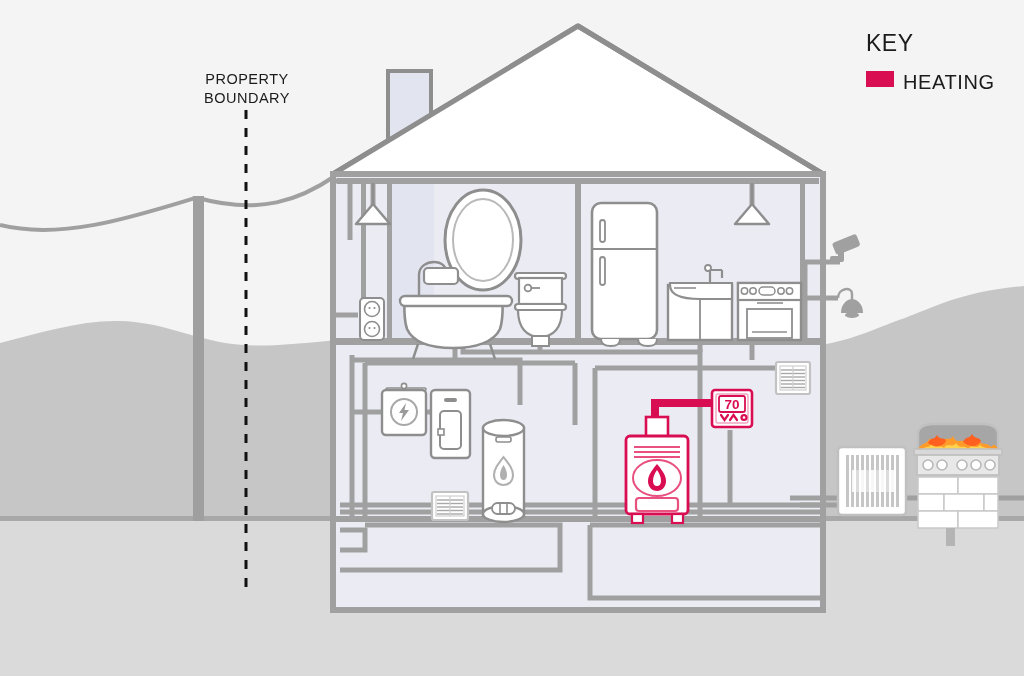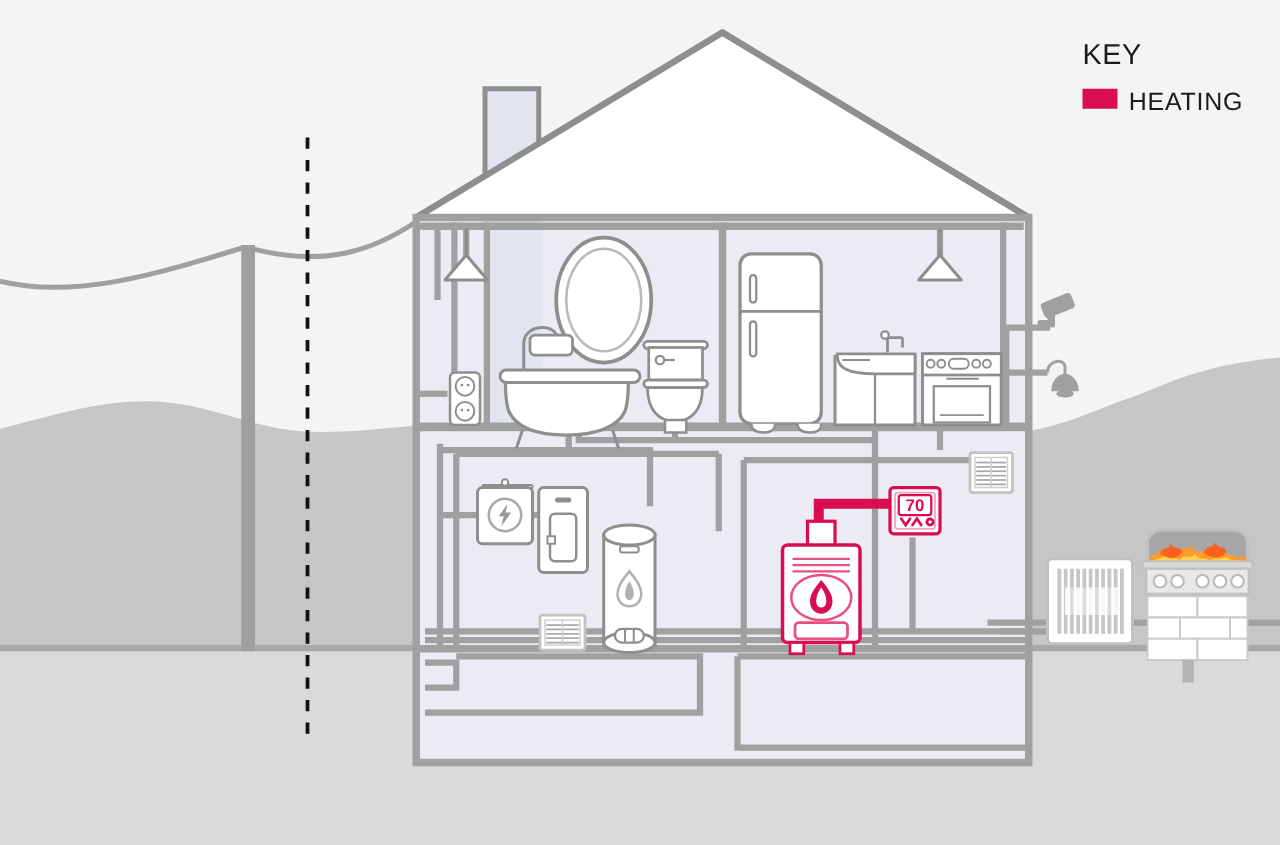--- a/index.html
+++ b/index.html
@@ -382,18 +382,19 @@
       <path d="M721 415 L 724.5 420 L 728 415" fill="none" stroke="#d90e52" stroke-width="2.2" stroke-linecap="round"></path>
       <path d="M730 420 L 733.5 415 L 737 420" fill="none" stroke="#d90e52" stroke-width="2.2" stroke-linecap="round"></path>
       <circle cx="744" cy="417.5" r="3.6" fill="#d90e52"></circle>
       <circle cx="744" cy="417.5" r="1.3" fill="#ffffff"></circle>
     </g>
 
     <line x1="246" y1="110" x2="246" y2="595" stroke="#111111" stroke-width="3" stroke-dasharray="9 9"></line>
 
   </svg>
 
+  <div class="lbl" id="boundary-label"><span>PROPERTY</span><br><span>BOUNDARY</span></div>
 
   <div class="lbl" id="key-title">KEY</div>
   <div id="key-swatch" style="background: rgb(217, 14, 82);"></div>
   <div class="lbl" id="key-legend-label">HEATING</div>
 
 </div>
 
 </body></html>

